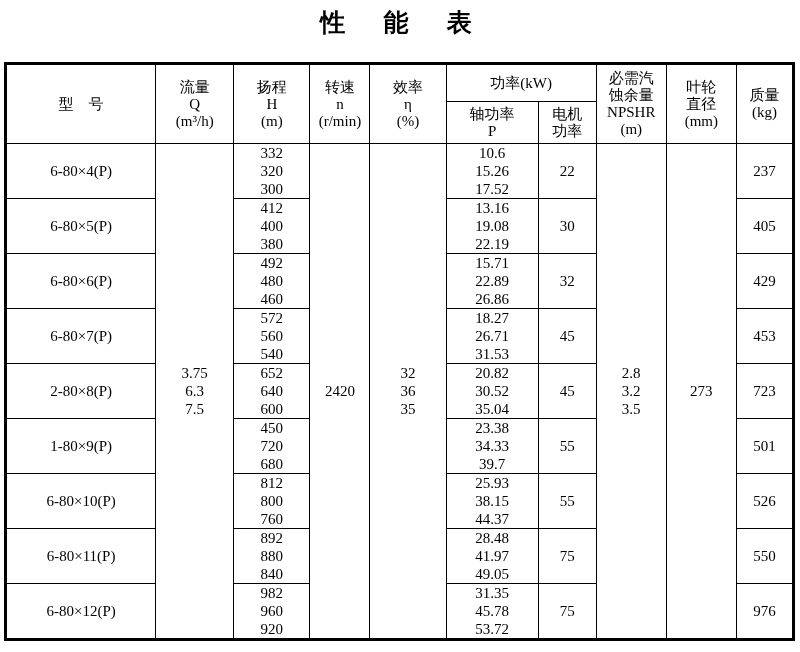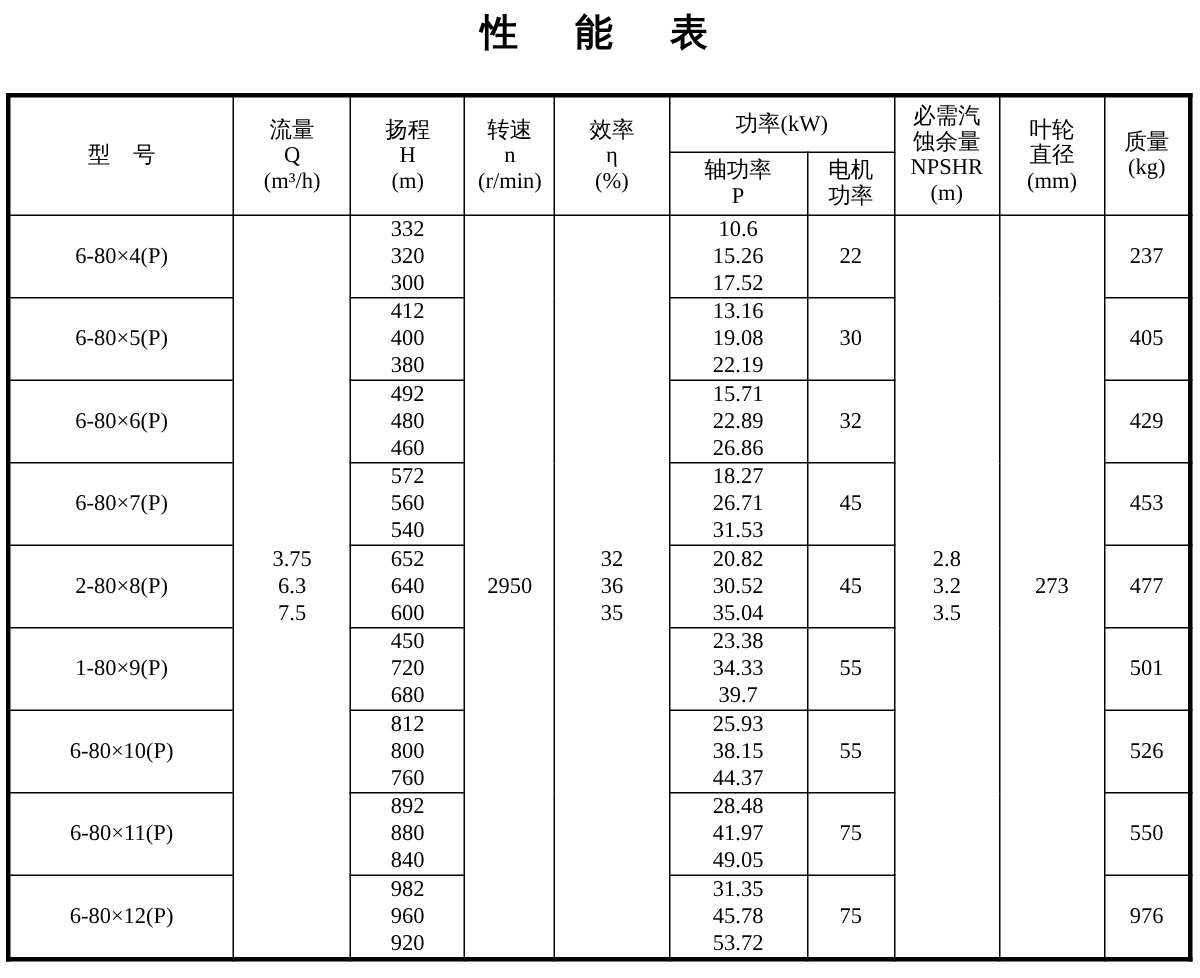--- a/index.html
+++ b/index.html
@@ -104,21 +104,21 @@
     </thead>
     <tbody>
       <tr class="brow">
         <td>6-80×4(P)</td>
         <td rowspan="9">3.75
 6.3
 7.5</td>
         <td>332
 320
 300</td>
-        <td rowspan="9">2950</td>
+        <td rowspan="9">2420</td>
         <td rowspan="9">32
 36
 35</td>
         <td>10.6
 15.26
 17.52</td>
         <td>22</td>
         <td rowspan="9">2.8
 3.2
 3.5</td>
@@ -160,21 +160,21 @@
       </tr>
       <tr class="brow">
         <td>2-80×8(P)</td>
         <td>652
 640
 600</td>
         <td>20.82
 30.52
 35.04</td>
         <td>45</td>
-        <td>477</td>
+        <td>723</td>
       </tr>
       <tr class="brow">
         <td>1-80×9(P)</td>
         <td>450
 720
 680</td>
         <td>23.38
 34.33
 39.7</td>
         <td>55</td>

